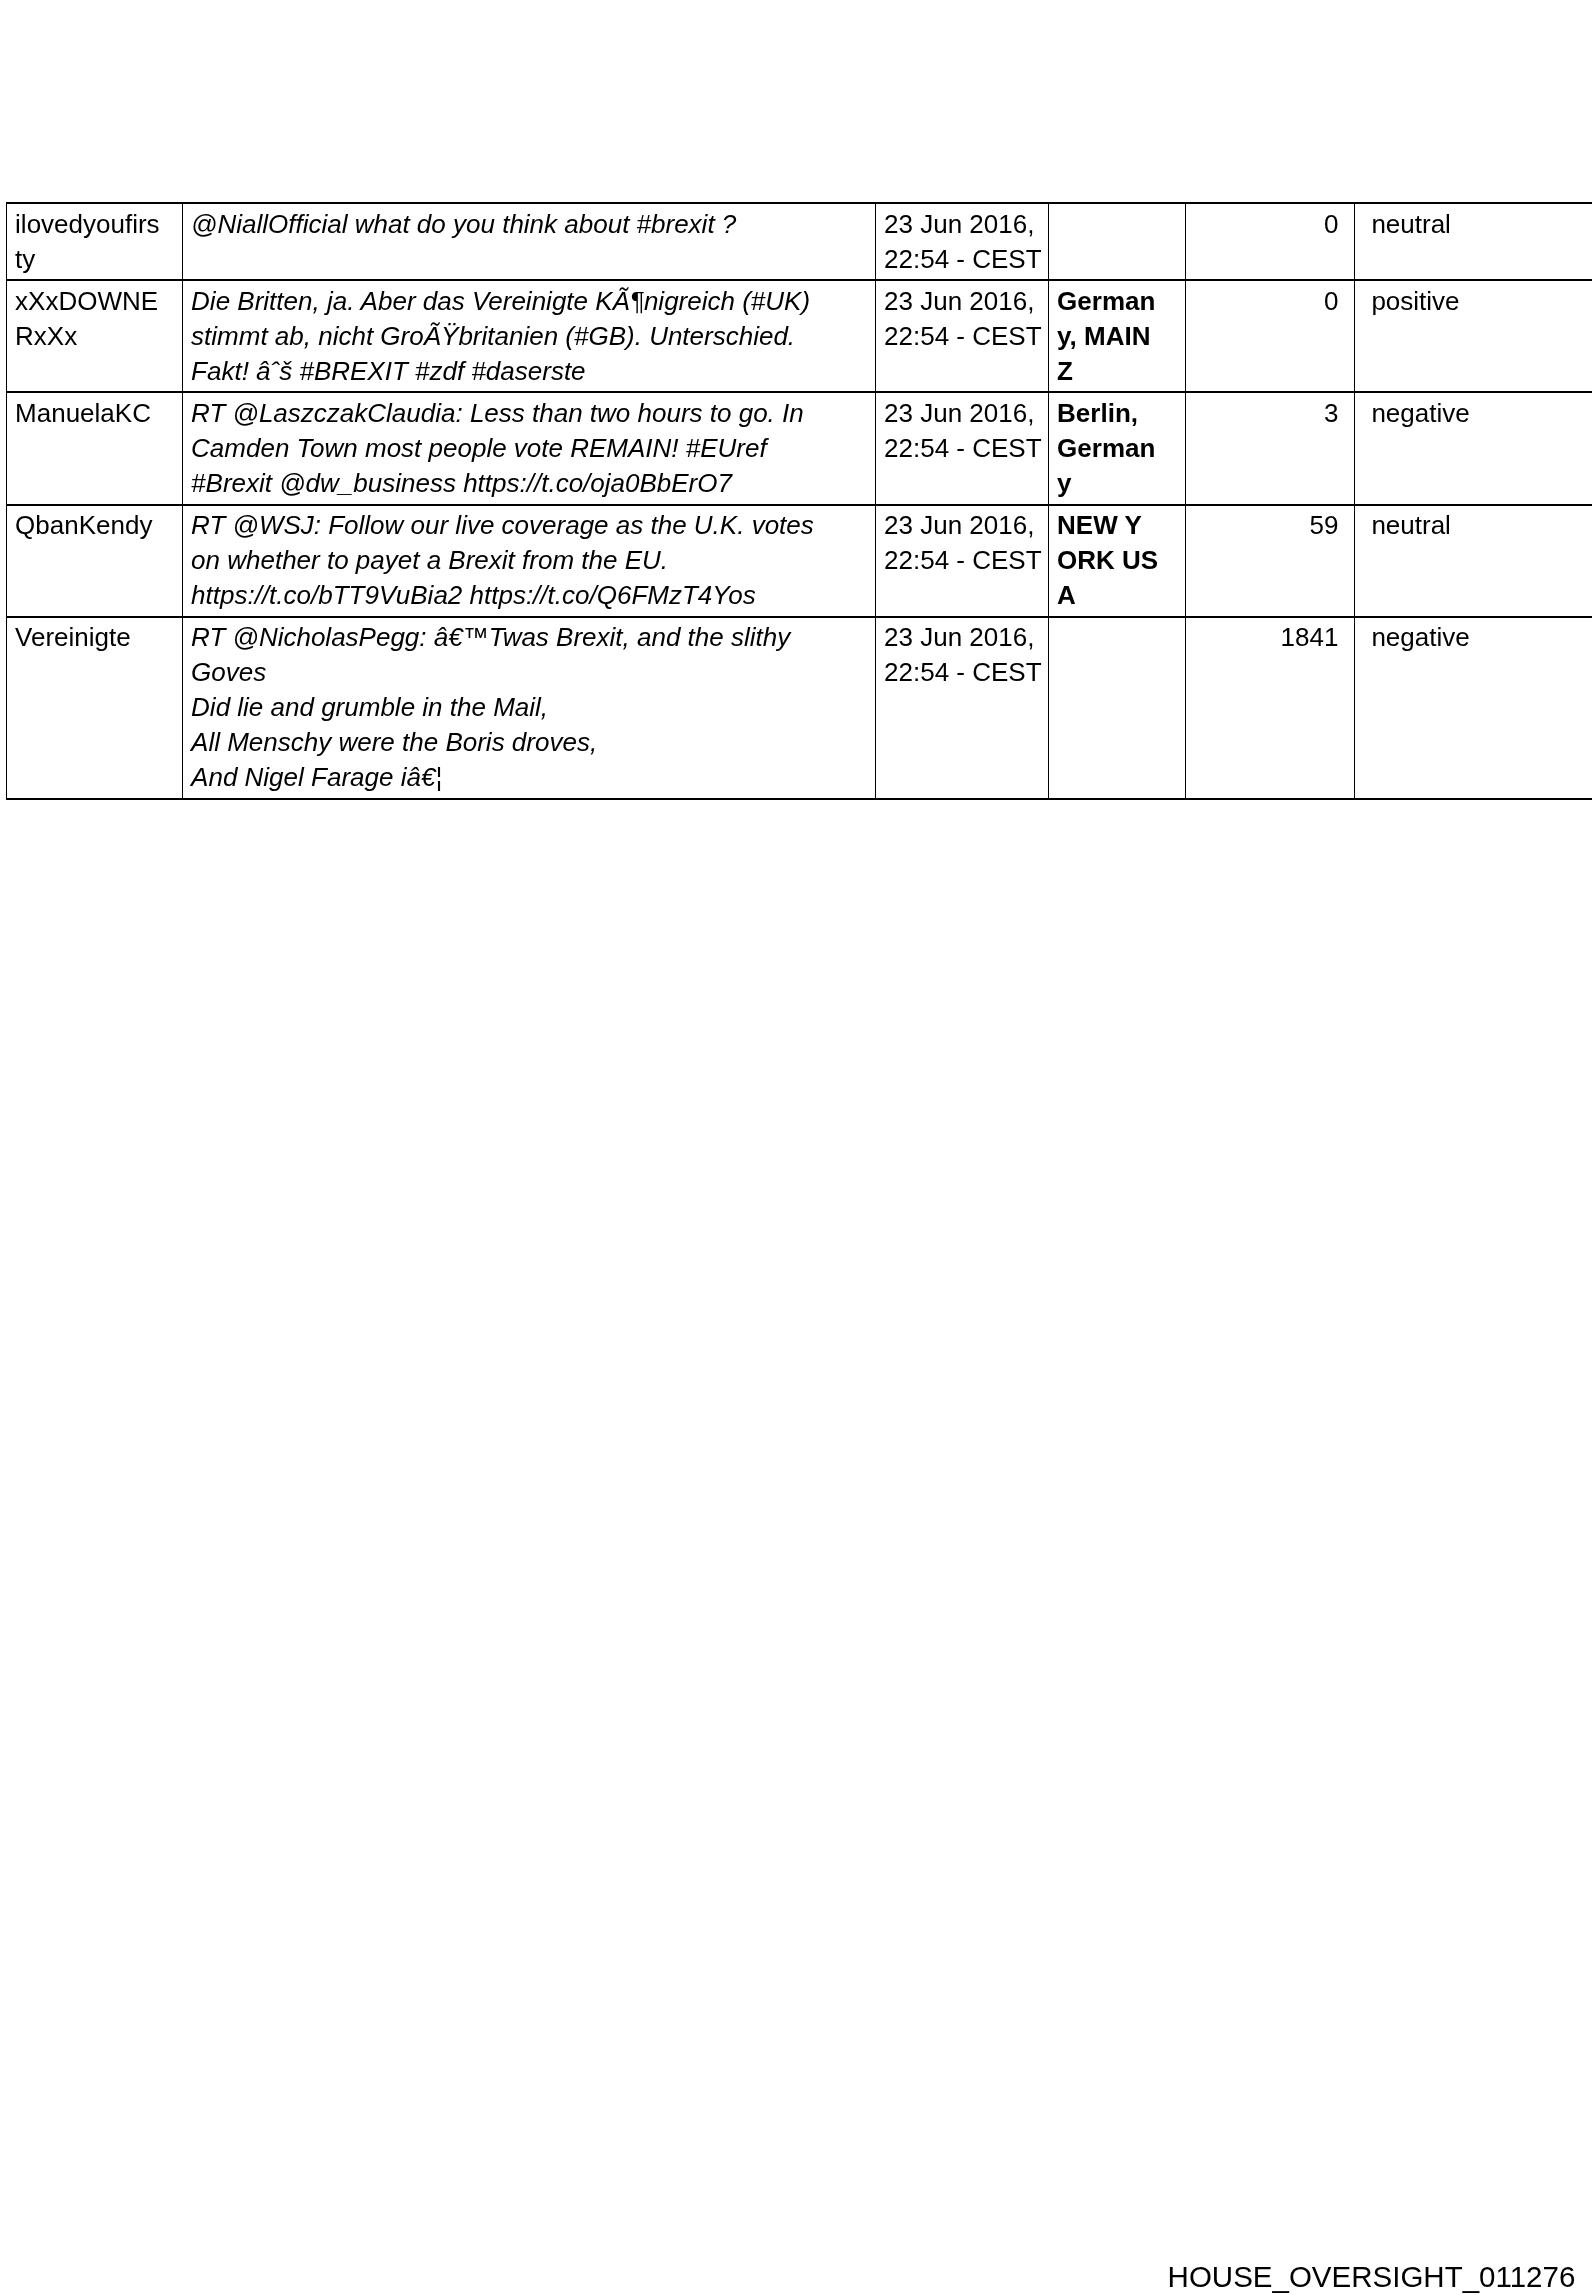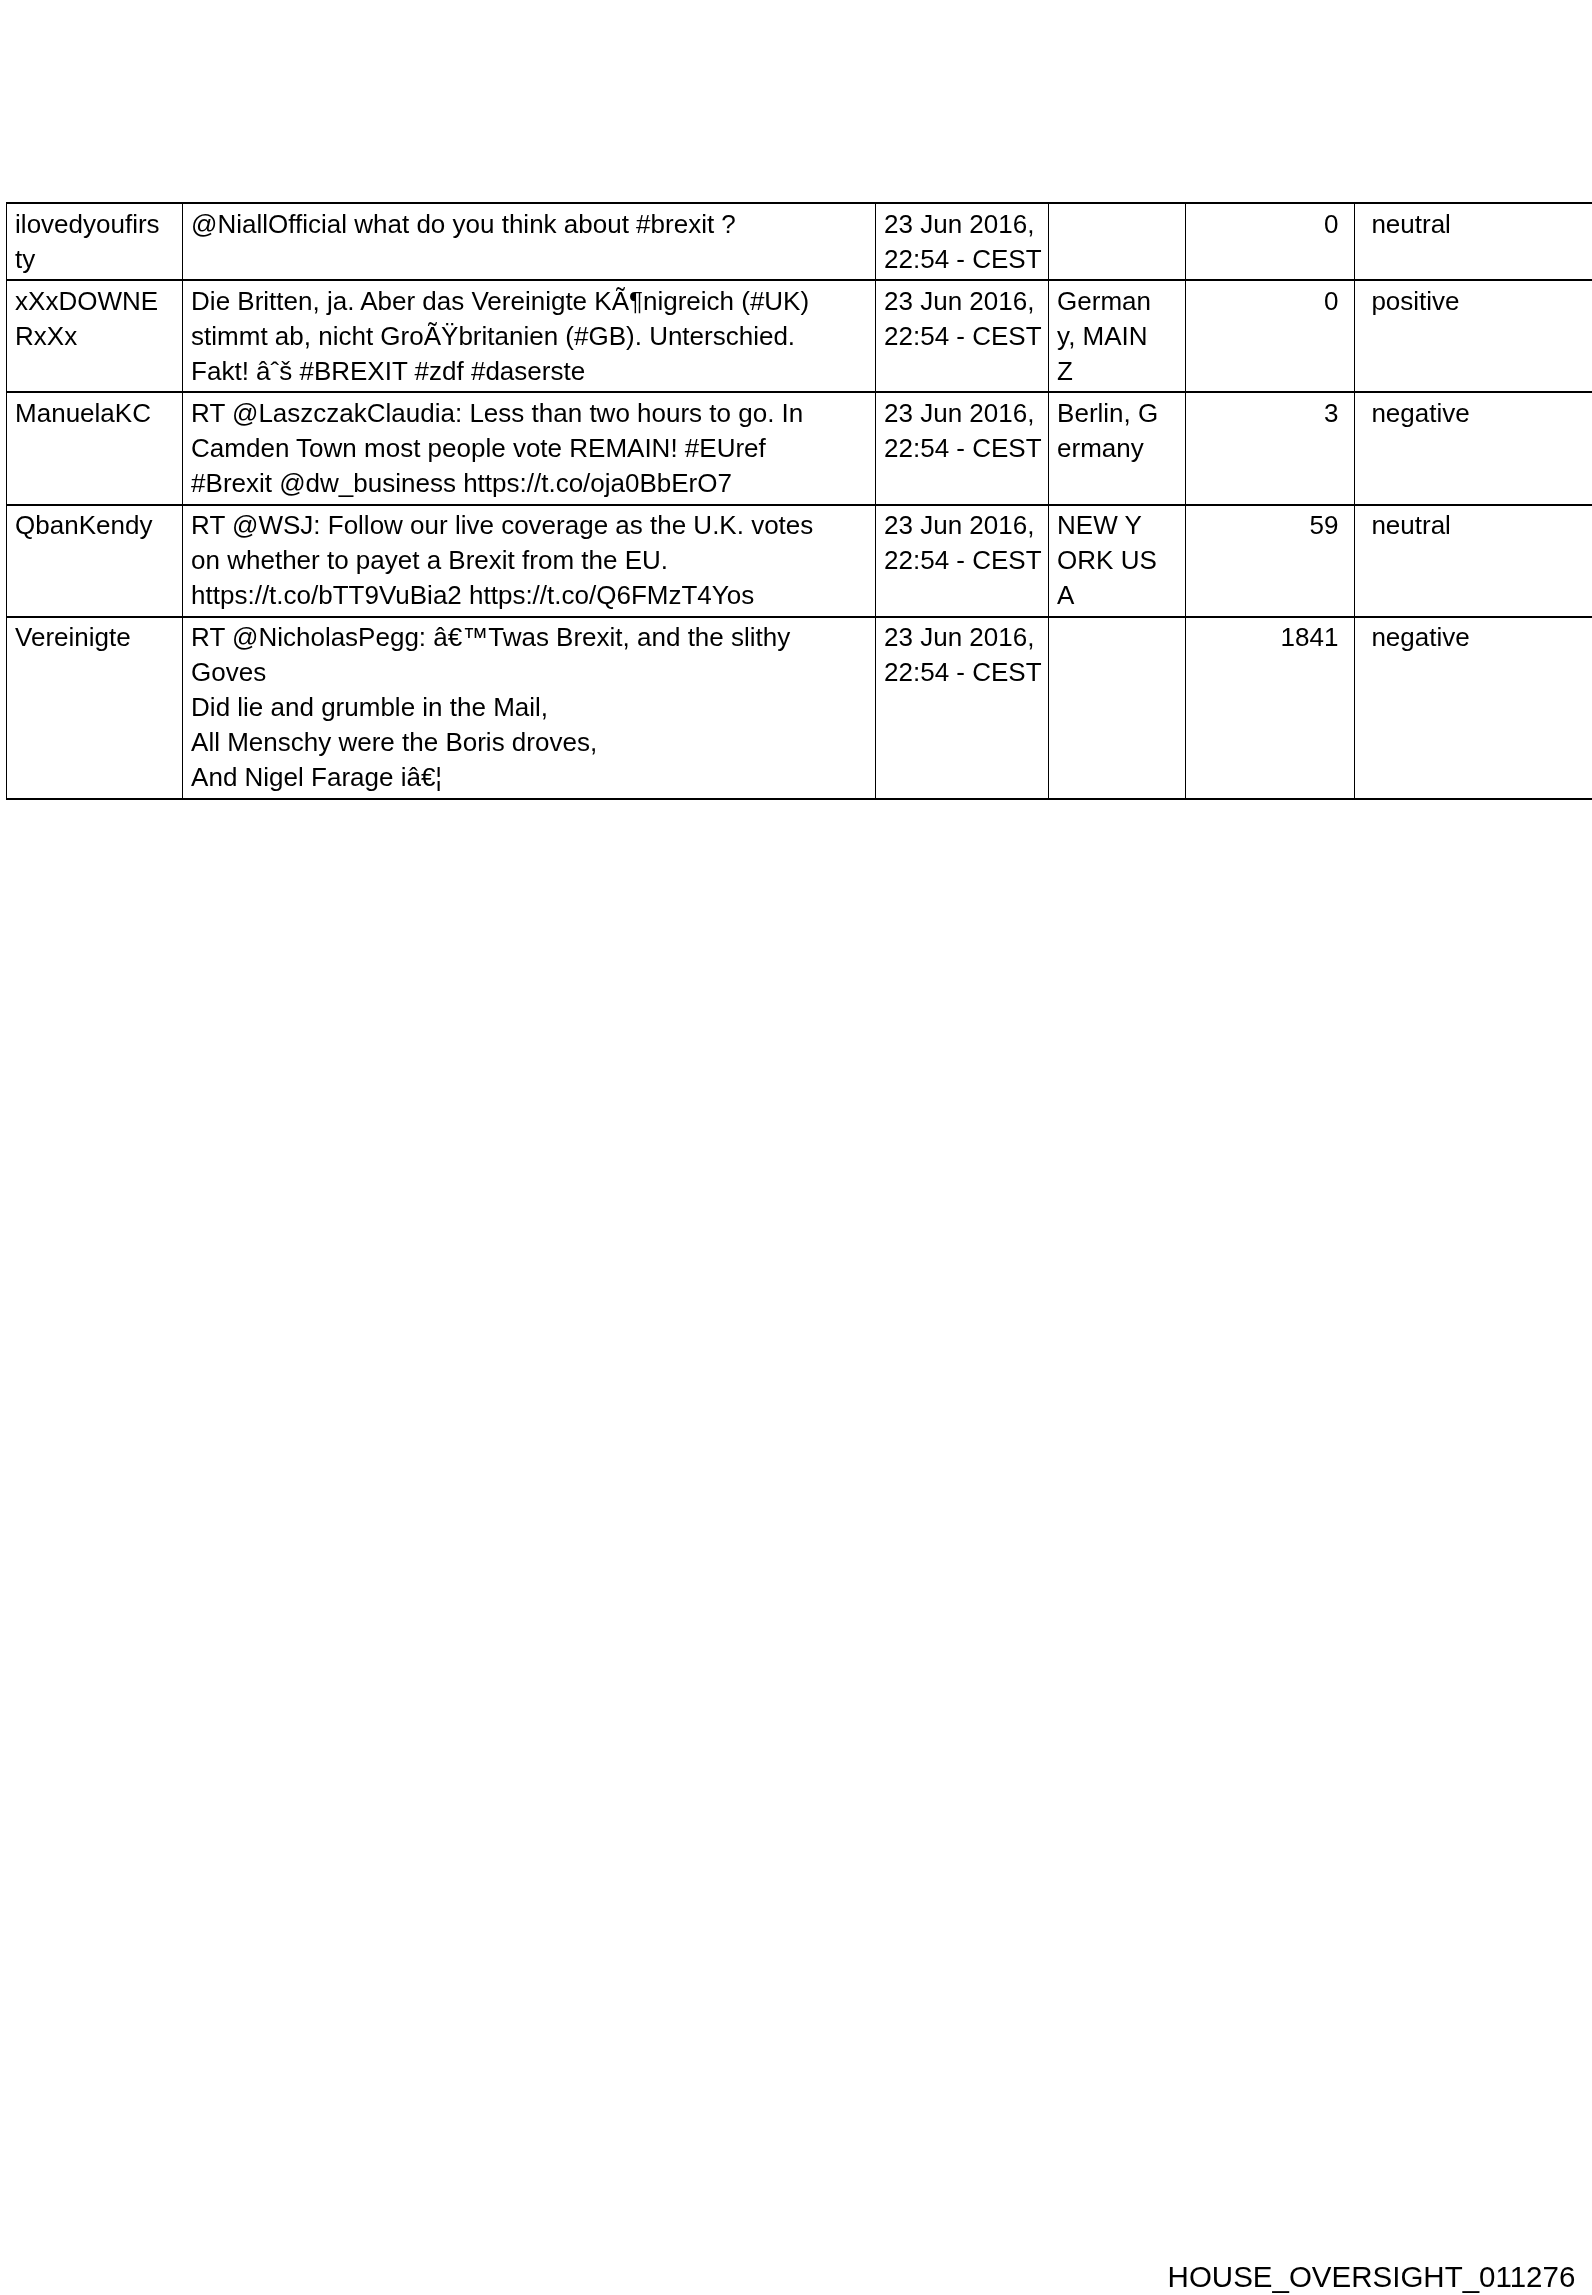--- a/index.html
+++ b/index.html
@@ -41,28 +41,30 @@
     overflow: hidden;
   }
   td.c-user {
     padding: 2.6px 16px 2.6px 7.7px;
     word-break: break-all;
   }
   td.c-tweet {
     padding: 2.6px 39px 2.6px 7.7px;
     white-space: pre-line;
     overflow-wrap: break-word;
+    font-style: italic;
   }
   td.c-date {
     padding: 2.6px 3.2px 2.6px 7.7px;
     margin-top: 12px;
   }
   td.c-loc {
     padding: 2.6px 24.4px 2.6px 7.7px;
     word-break: break-all;
+    font-weight: bold;
   }
   td.c-count {
     text-align: right;
     padding: 2.6px 16px 2.6px 7.7px;
   }
   td.c-sent {
     border-right: none;
     padding: 2.6px 7.7px 2.6px 16px;
   }
   .bates {

